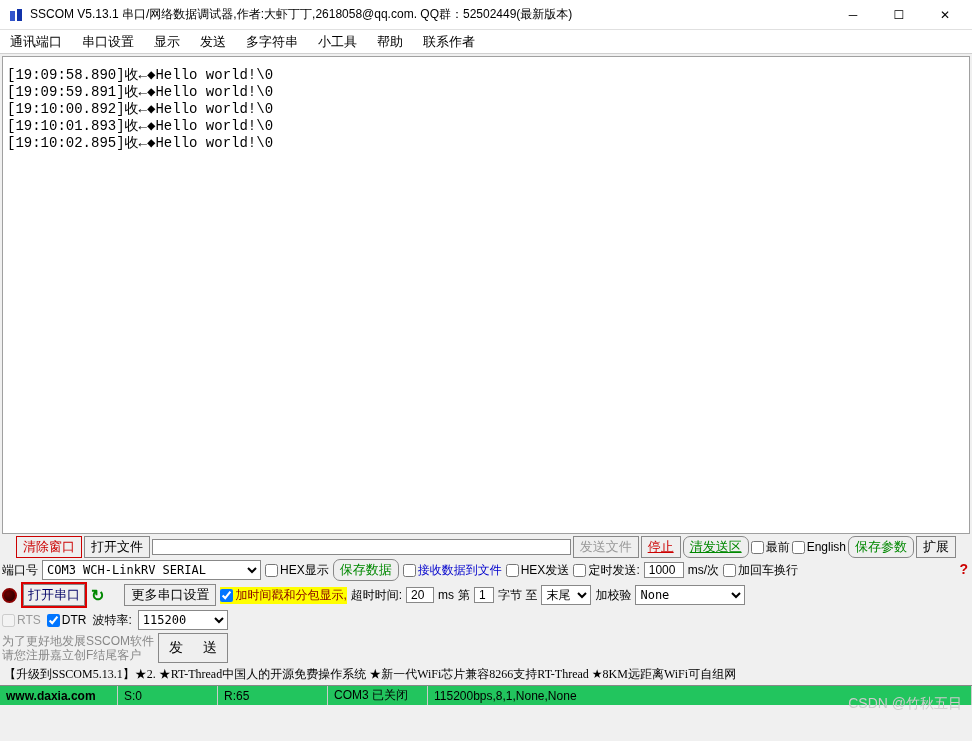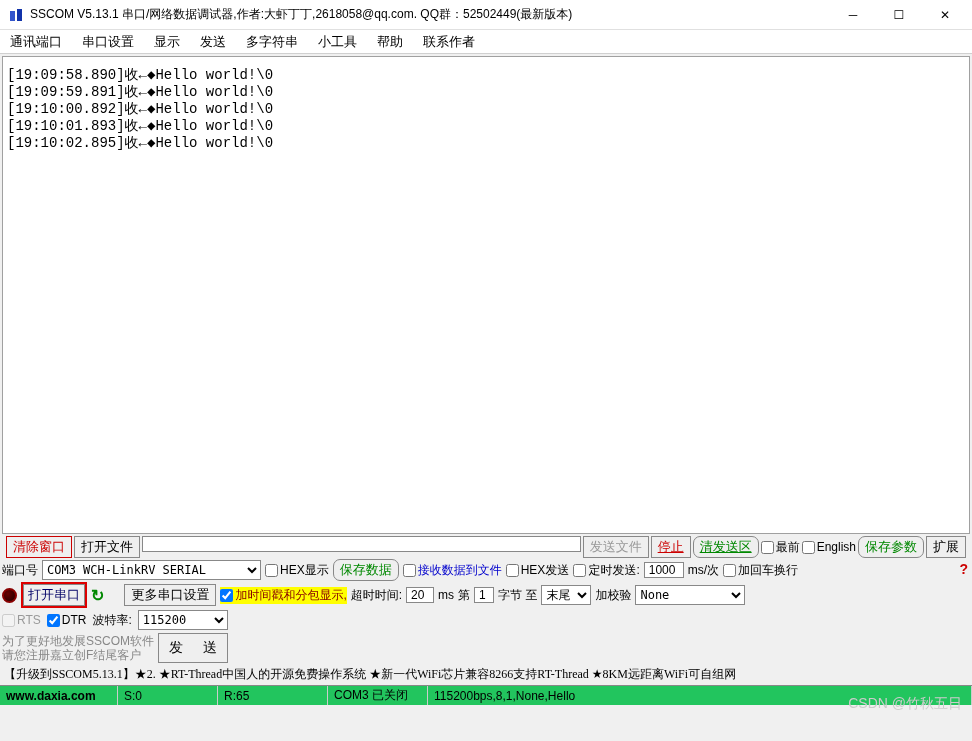--- a/index.html
+++ b/index.html
@@ -6,21 +6,21 @@
 body { font-family: "Microsoft YaHei", SimSun, sans-serif; font-size: 12px; background: #f0f0f0; width: 972px; height: 741px; overflow: hidden; position: relative; }
 .titlebar { height: 30px; background: #fff; display: flex; align-items: center; padding: 0 4px 0 8px; border-bottom: 1px solid #e0e0e0; }
 .titlebar .ico { width: 16px; height: 16px; margin-right: 6px; display: inline-block; }
 .titlebar .ico svg { width: 16px; height: 16px; }
 .titlebar .ttl { flex: 1; font-size: 12px; color: #000; }
 .winbtns { display: flex; }
 .winbtn { width: 46px; height: 30px; display: flex; align-items: center; justify-content: center; color: #000; }
 .menubar { height: 24px; background: #fff; display: flex; align-items: center; padding: 0 6px; gap: 12px; border-bottom: 1px solid #d0d0d0; font-size: 13px; }
 .menuitem { padding: 2px 4px; }
 .output { background: #fff; border: 1px solid #a0a0a0; margin: 2px; height: 478px; padding: 10px 4px 4px 4px; font-family: "NSimSun","Courier New",monospace; font-size: 14px; line-height: 17px; white-space: pre; overflow: auto; }
-.toolbar1 { display: flex; margin: 1px 6px; gap: 2px; }
+.toolbar1 { display: flex; align-items: center; margin: 1px 16px; gap: 2px; }
 .btn { border: 1px solid #888; background: #efefef; padding: 2px 6px; font-size: 13px; font-family: inherit; height: 22px; display: inline-flex; align-items: center; }
 .btn-red { color: #c00; border-color: #c00; }
 .btn-red2 { color: #c00; }
 .btn-green { color: #080; border-radius: 7px; }
 .tinput { border: 1px solid #888; background: #fff; padding: 2px 4px; font-size: 12px; height: 16px; }
 .checkbox { display: inline-flex; align-items: center; gap: 2px; font-size: 12px; }
 .checkbox input { width: 13px; height: 13px; }
 .row2 { display: flex; align-items: center; margin: 1px 2px; gap: 4px; font-size: 12px; position: relative; }
 .row3 { display: flex; align-items: center; margin: 1px 2px; gap: 4px; font-size: 12px; }
 .hl-yellow { background: #ffff00; }
@@ -169,16 +169,16 @@
   </div>
 </div>
 
 <div class="footer-ad">【升级到SSCOM5.13.1】★2. ★RT-Thread中国人的开源免费操作系统 ★新一代WiFi芯片兼容8266支持RT-Thread ★8KM远距离WiFi可自组网</div>
 
 <div class="statusbar">
   <div style="width:118px;font-weight:bold">www.daxia.com</div>
   <div style="width:100px">S:0</div>
   <div style="width:110px">R:65</div>
   <div style="width:100px">COM3 已关闭</div>
-  <div style="flex:1">115200bps,8,1,None,Hello</div>
+  <div style="flex:1">115200bps,8,1,None,None</div>
 </div>
 
 <div class="watermark">CSDN @竹秋五日</div>
 
 </body></html>

